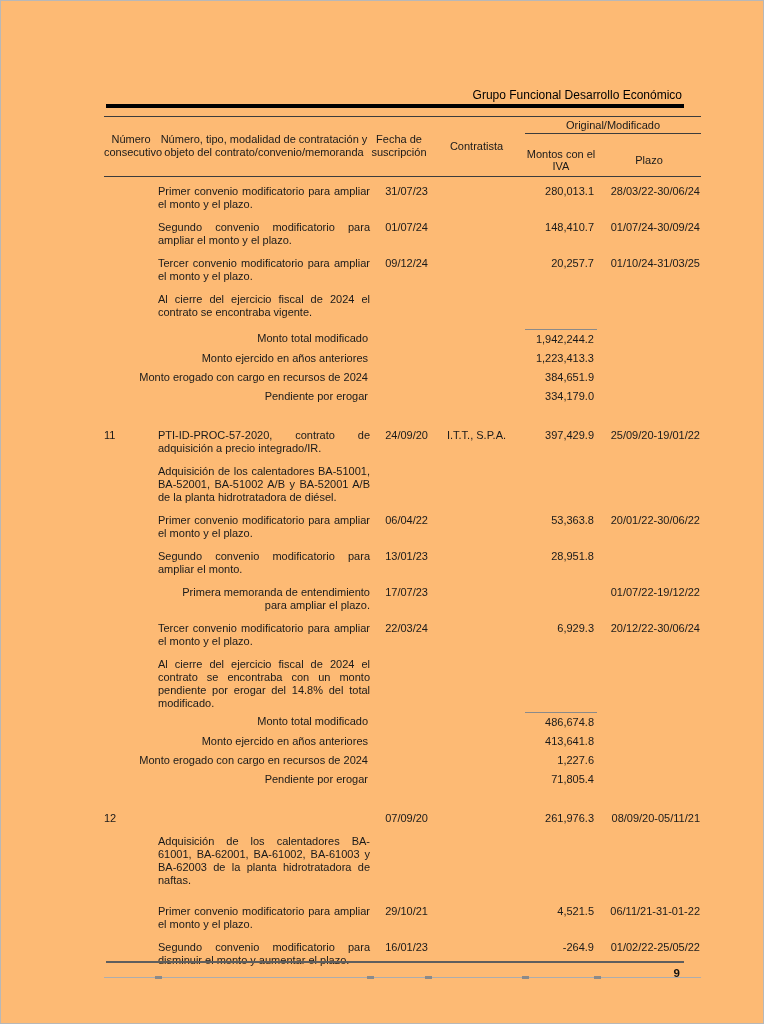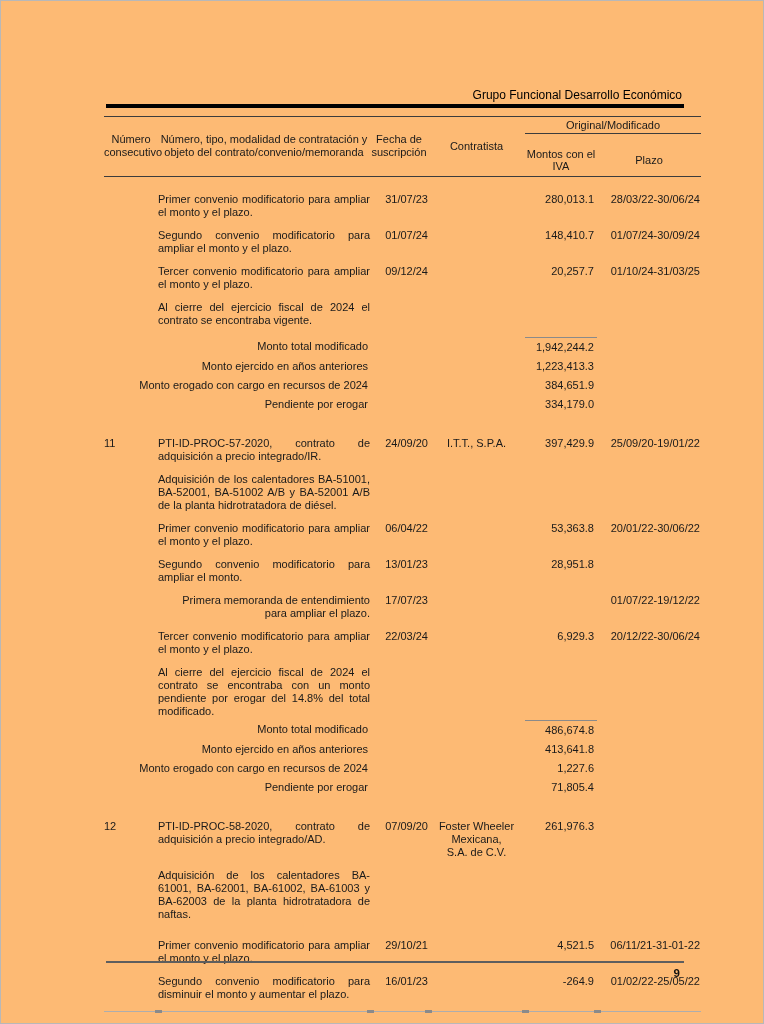--- a/index.html
+++ b/index.html
@@ -24,21 +24,21 @@
   .th{text-align:center;}
   .th-span{grid-row:1 / span 2;align-self:center;}
   .th-num{grid-column:1;}
   .th-obj{grid-column:2;}
   .th-fecha{grid-column:3;}
   .th-contr{grid-column:4;}
   .th-group{grid-column:5 / span 2;grid-row:1;border-bottom:1px solid #3c3c3c;
             padding-bottom:1px;margin-bottom:14px;}
   .th-montos{grid-column:5;grid-row:2;}
   .th-plazo{grid-column:6;grid-row:2;align-self:center;}
-  .tbody{padding-top:16px;}
+  .tbody{padding-top:8px;}
   .row{margin-bottom:10px;line-height:13px;}
   .row.tight{margin-bottom:2px;}
   .c-num{grid-column:1;}
   .c-obj{grid-column:2;text-align:justify;}
   .c-obj.no-just{text-align:right;}
   .c-fecha{grid-column:3;padding-left:3px;text-align:right;}
   .c-contr{grid-column:4;text-align:center;white-space:pre-line;}
   .c-monto{grid-column:5;text-align:right;padding-right:3px;}
   .c-plazo{grid-column:6;text-align:right;padding-right:1px;white-space:nowrap;}
   .srow{margin-bottom:6px;line-height:13px;}
@@ -161,26 +161,23 @@
           <div class="s-label">Monto erogado con cargo en recursos de 2024</div>
           <div class="s-amount">1,227.6</div>
         </div>
         <div class="srow grid6">
           <div class="s-label">Pendiente por erogar</div>
           <div class="s-amount">71,805.4</div>
         </div>
         <div class="spacer-lg"></div>
         <div class="row grid6">
           <div class="c-num">12</div>
-          <div class="c-obj">PTI-ID-PROC-58-2020, contrato de adquisición a precio integrado/AD.</div>
           <div class="c-fecha">07/09/20</div>
-          <div class="c-contr">Foster Wheeler
-Mexicana,
-S.A. de C.V.</div>
           <div class="c-monto">261,976.3</div>
+          <div class="c-plazo">08/09/20-05/11/21</div>
         </div>
         <div class="row grid6">
           <div class="c-obj">Adquisición de los calentadores BA- 61001, BA-62001, BA-61002, BA-61003 y BA-62003 de la planta hidrotratadora de naftas.</div>
         </div>
         <div class="spacer-sm"></div>
         <div class="row grid6">
           <div class="c-obj">Primer convenio modificatorio para ampliar el monto y el plazo.</div>
           <div class="c-fecha">29/10/21</div>
           <div class="c-monto">4,521.5</div>
           <div class="c-plazo">06/11/21-31-01-22</div>

